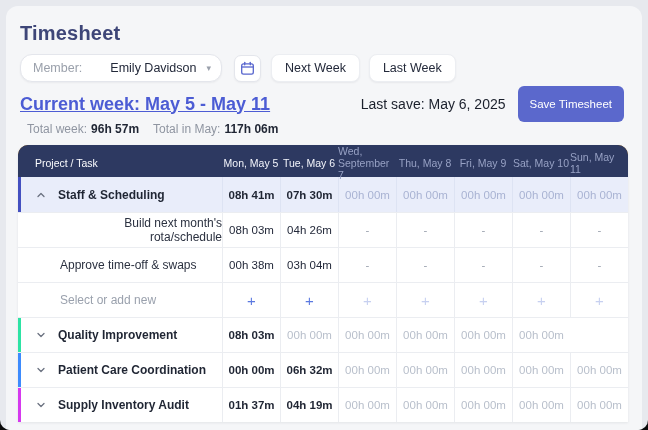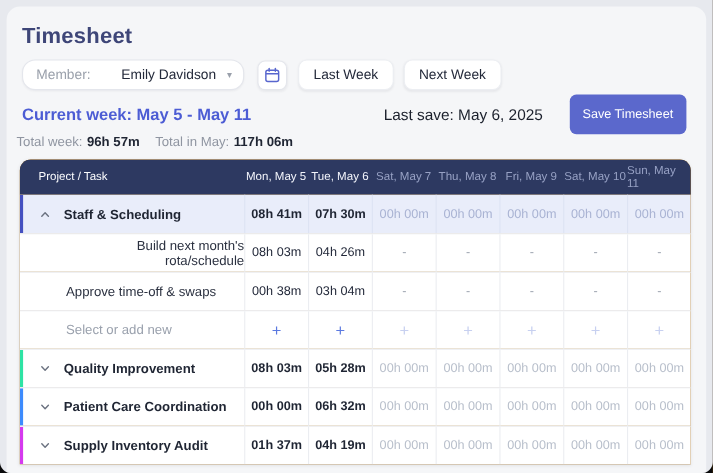--- a/index.html
+++ b/index.html
@@ -35,30 +35,30 @@
   }
   .wk-btn {
     height:28px; margin-left:9px; background:#fff; border:1px solid #eceef2; border-radius:8px;
     padding:0 13px; font-size:12.5px; font-weight:500; color:#23293a;
     display:flex; align-items:center; box-shadow:0 1px 2px rgba(16,24,40,.06); cursor:pointer;
   }
   .wk-btn:first-of-type { margin-left:10px; }
   
   .weekbar { position:absolute; left:14px; right:18px; top:84px; height:28px;
     display:flex; align-items:center; justify-content:space-between; }
-  .current-week { font-size:15px; font-weight:600; color:#4c5cd4; }
+  .current-week { font-size:18px; font-weight:600; color:#4c5cd4;text-decoration:underline; }
   .weekbar-right { display:flex; align-items:center; }
-  .last-save { font-size:14px; color:#1b202c; margin-right:24px; }
+  .last-save { font-size:14px; color:#1b202c; margin-right:12px; }
   .save-btn {
     height:36px; background:#5b68cc; color:#fff; border:none; border-radius:6px;
     padding:0 12px; font-size:11.5px; font-weight:500; cursor:pointer;
     font-family:inherit; display:flex; align-items:center;
   }
   
-  .totals { position:absolute; left:9px; top:116px; font-size:12px; color:#8f95a1;
+  .totals { position:absolute; left:21px; top:116px; font-size:12px; color:#8f95a1;
     display:flex; align-items:center; }
   .totals b { color:#1f2533; font-weight:700; margin-left:4px; }
   .totals .sep { width:14px; }
   
   .tsheet {
     position:absolute; left:12px; top:139px; width:610px;
     border-radius:10px 10px 0 0; overflow:hidden; background:#a16207;
     box-shadow:0 1px 3px rgba(16,24,40,.08);
   }
   .trow { display:grid; grid-template-columns:204px repeat(7,1fr); }
@@ -106,22 +106,22 @@
     <div class="icon-btn">
       <span style="display:flex">
         <svg width="15" height="15" viewBox="0 0 16 16">
           <rect x="1.8" y="3" width="12.4" height="11" rx="2" fill="none" stroke="#5866ce" stroke-width="1.4"></rect>
           <line x1="1.8" y1="6.4" x2="14.2" y2="6.4" stroke="#5866ce" stroke-width="1.4"></line>
           <line x1="5" y1="1.4" x2="5" y2="4" stroke="#5866ce" stroke-width="1.4" stroke-linecap="round"></line>
           <line x1="11" y1="1.4" x2="11" y2="4" stroke="#5866ce" stroke-width="1.4" stroke-linecap="round"></line>
         </svg>
       </span>
     </div>
+    <button class="wk-btn" style="font-family:inherit">Next Week</button>
     <button class="wk-btn" style="font-family:inherit">Last Week</button>
-    <button class="wk-btn" style="font-family:inherit">Next Week</button>
   </div>
 
   <div class="weekbar">
     <span class="current-week">Current week: May 5 - May 11</span>
     <span class="weekbar-right">
       <span class="last-save">Last save: May 6, 2025</span>
       <button class="save-btn">Save Timesheet</button>
     </span>
   </div>
 
@@ -131,21 +131,21 @@
     <span class="sep"></span>
     <span>Total in May:</span>
     <b>117h 06m</b>
   </div>
 
   <div class="tsheet">
     <div class="trow thead">
         <div class="hcell task">Project / Task</div>
         <div class="hcell">Mon, May 5</div>
         <div class="hcell">Tue, May 6</div>
-        <div class="hcell muted">Sat, May 7</div>
+        <div class="hcell muted">Wed, September 7</div>
         <div class="hcell muted">Thu, May 8</div>
         <div class="hcell muted">Fri, May 9</div>
         <div class="hcell muted">Sat, May 10</div>
         <div class="hcell muted">Sun, May 11</div>
       </div>
     <div id="tbody">
         <div class="trow brow project expanded" style="--accent: #4450c0;">
           <div class="cell name">
             <div class="chev">
               <svg width="10" height="10" viewBox="0 0 10 10">
@@ -215,21 +215,20 @@
         <div class="trow brow project" style="--accent: #2de3a4;">
           <div class="cell name">
             <div class="chev">
               <svg width="10" height="10" viewBox="0 0 10 10">
                 <polyline points="2,3.5 5,6.5 8,3.5" fill="none" stroke="#6b7280" stroke-width="1.3" stroke-linecap="round" stroke-linejoin="round"></polyline>
               </svg>
             </div>
             <div class="rowlabel">Quality Improvement</div>
           </div>
           <div class="cell val active">08h 03m</div>
-          <div class="cell val active">05h 28m</div>
           <div class="cell val muted">00h 00m</div>
           <div class="cell val muted">00h 00m</div>
           <div class="cell val muted">00h 00m</div>
           <div class="cell val muted">00h 00m</div>
           <div class="cell val muted">00h 00m</div>
         </div>
         <div class="trow brow project" style="--accent: #3d8bfd;">
           <div class="cell name">
             <div class="chev">
               <svg width="10" height="10" viewBox="0 0 10 10">

